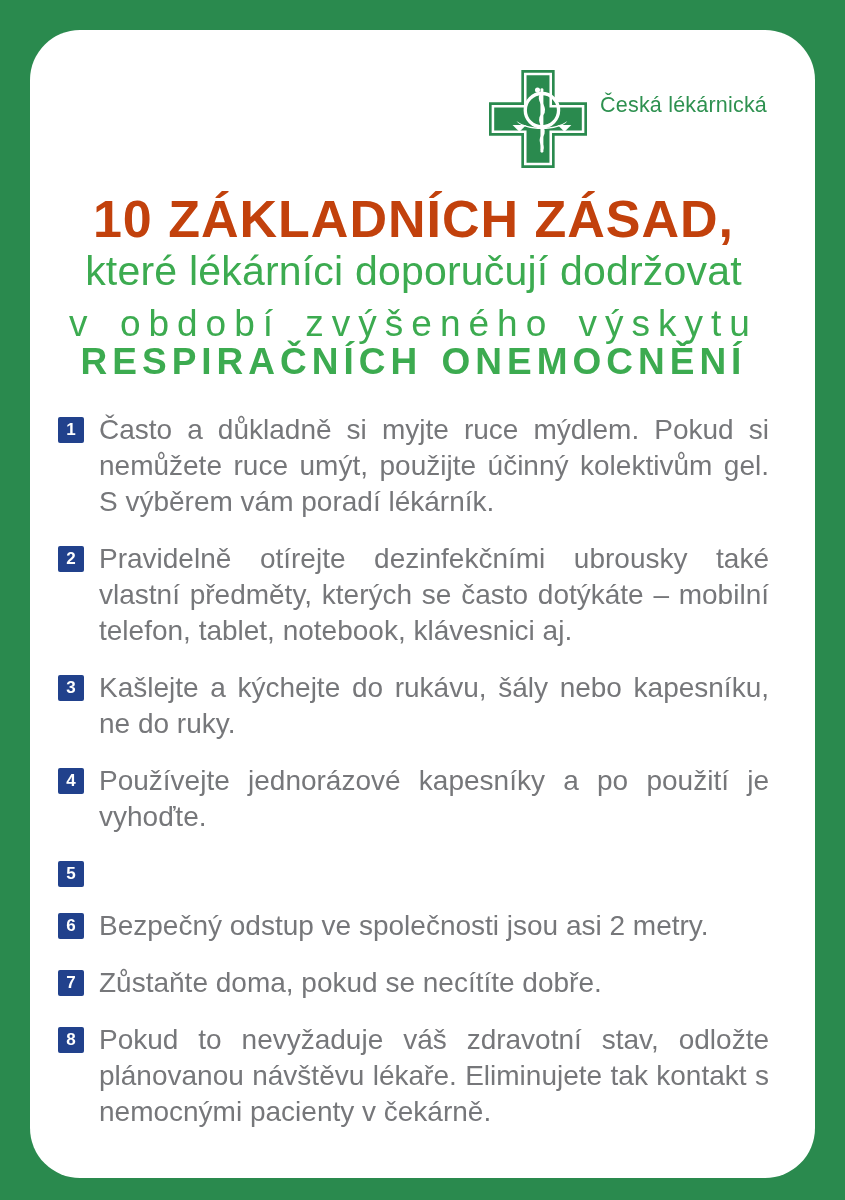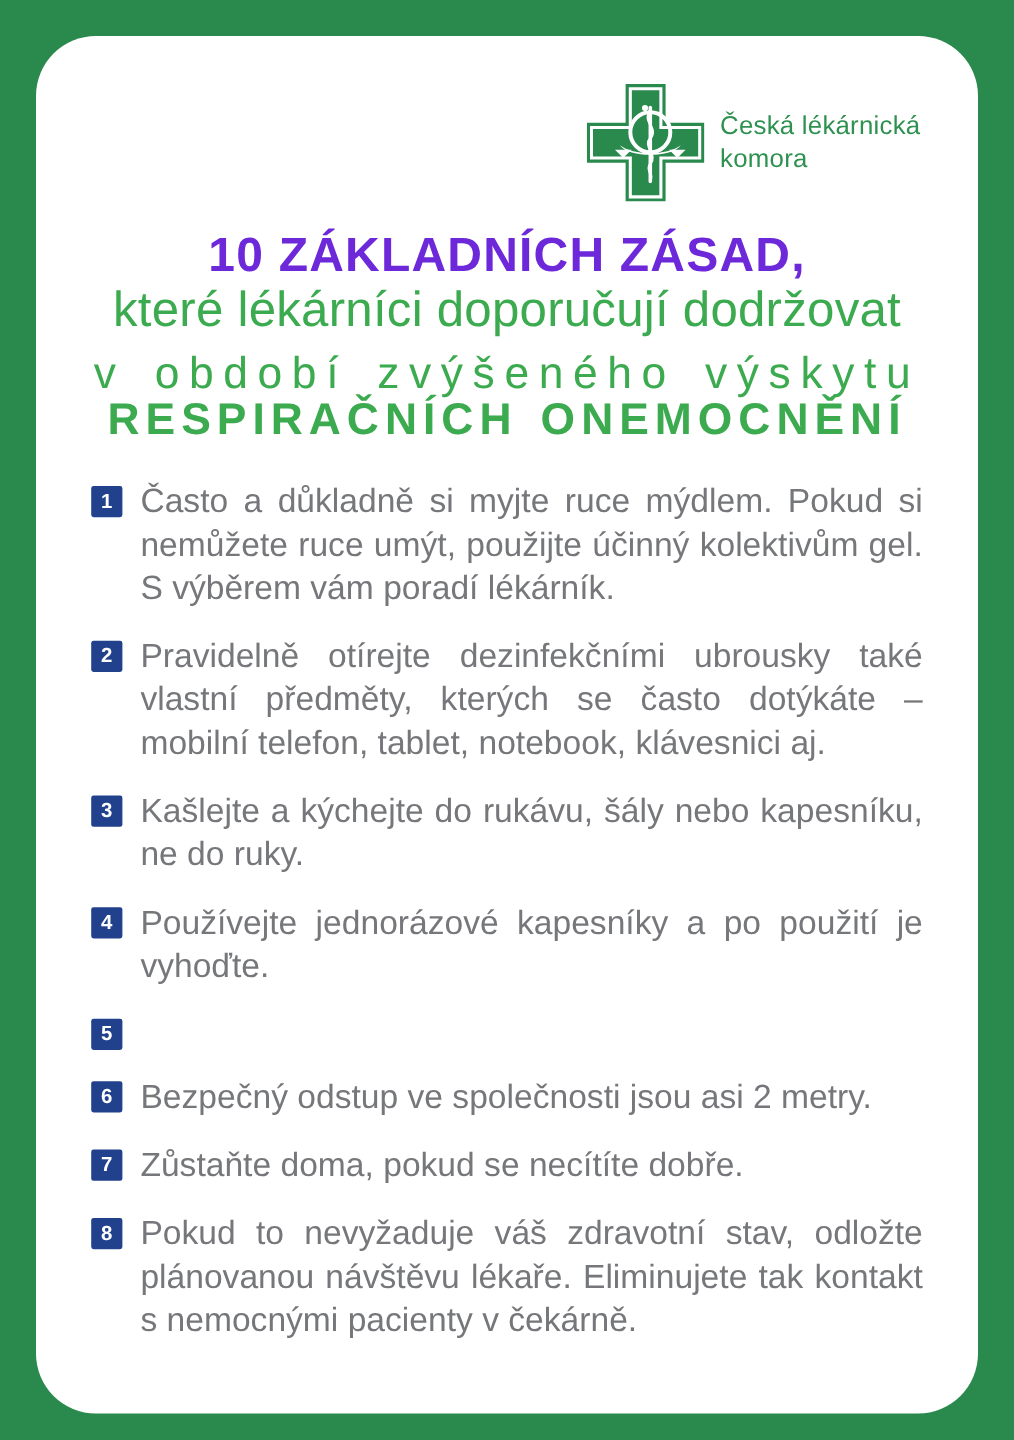--- a/index.html
+++ b/index.html
@@ -16,21 +16,21 @@
   }
   .poster-card {
     position: absolute;
     left: 30px;
     right: 30px;
     top: 30px;
     bottom: 22px;
     background: #ffffff;
     border-radius: 50px;
     box-sizing: border-box;
-    padding: 36px 46px 30px 46px;
+    padding: 36px 46px 30px 28px;
   }
   
   .logo-row {
     display: flex;
     justify-content: flex-end;
     align-items: flex-start;
     gap: 13px;
     padding-right: 2px;
     margin-top: 4px;
   }
@@ -45,22 +45,22 @@
     font-size: 21.5px;
     line-height: 27px;
     letter-spacing: 0.2px;
   }
   
   .title-block {
     text-align: center;
     margin-top: 24px;
   }
   .title-main {
-    color: #6d28d9;
-    font-size: 40px;
+    color: #c2410c;
+    font-size: 52px;
     font-weight: bold;
     letter-spacing: 1px;
     line-height: 1.05;
   }
   .title-sub1 {
     color: #3cab50;
     font-size: 41px;
     font-weight: normal;
     letter-spacing: 0.2px;
     margin-top: 3px;
@@ -135,21 +135,20 @@
         <path d="M28 52 C 40 61 68 61 80 52 C 72 63 36 63 28 52 Z" fill="#ffffff" stroke="none"></path>
         <path d="M24 56 L38 56 L31 63 Z" fill="#ffffff" stroke="none"></path>
         <path d="M70 56 L84 56 L77 63 Z" fill="#ffffff" stroke="none"></path>
         <line x1="54" y1="20" x2="54" y2="83" stroke-width="3"></line>
         <path d="M54 24 C 47 31 61 38 54 46 C 48 53 60 60 54 68 C 50 73 57 78 54 81" stroke-width="2.4"></path>
         <circle cx="49.5" cy="20.5" r="2.6" fill="#ffffff" stroke="none"></circle>
       </g>
     </svg>
     <div class="org-name">
       <div>Česká lékárnická</div>
-      <div>komora</div>
     </div>
   </div>
 
   <div class="title-block">
     <div class="title-main">10 ZÁKLADNÍCH ZÁSAD,</div>
     <div class="title-sub1">které lékárníci doporučují dodržovat</div>
     <div class="title-sub2">v období zvýšeného výskytu</div>
     <div class="title-sub3">RESPIRAČNÍCH ONEMOCNĚNÍ</div>
   </div>
 

